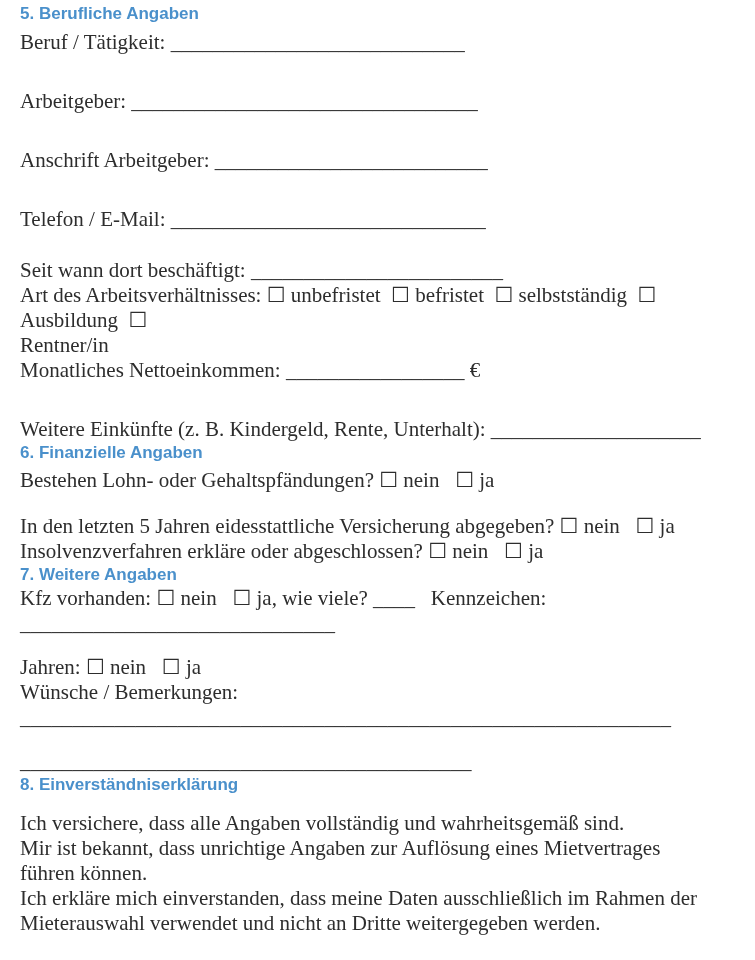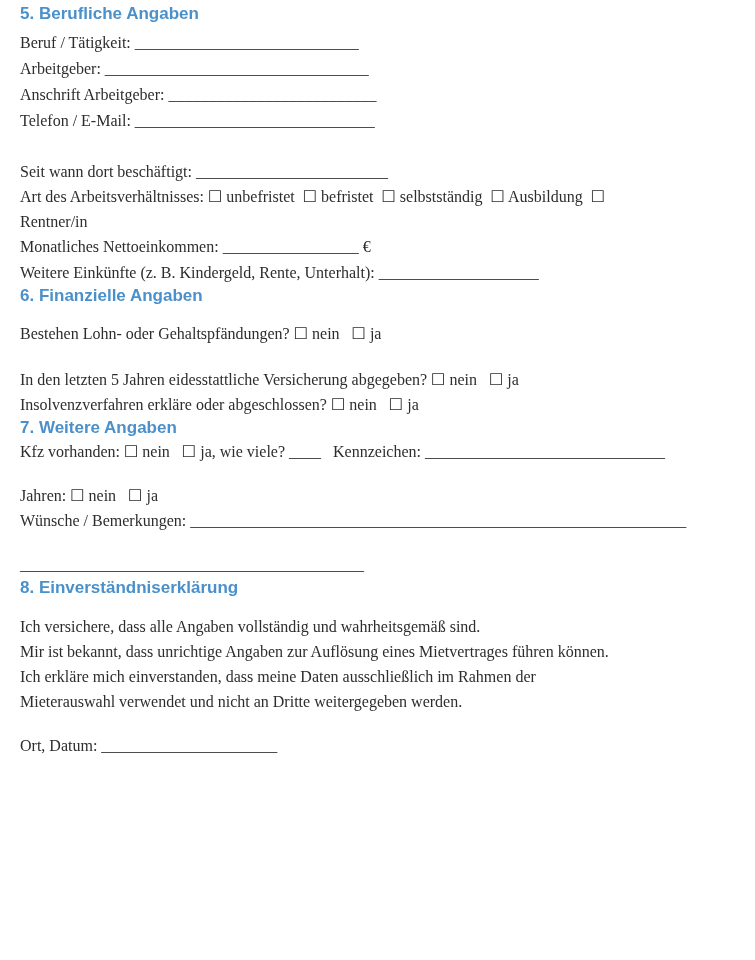--- a/index.html
+++ b/index.html
@@ -4,30 +4,30 @@
 <title>Document</title>
 <style>
   html,body{margin:0;padding:0;background:#ffffff;}
   .page{
     width:722px;height:960px;box-sizing:border-box;
     padding:3px 8px 0 20px;background:#ffffff;overflow:hidden;
   }
   .ln{
     margin:0;
     font-family:"Liberation Serif","DejaVu Serif","DejaVu Sans",serif;
-    font-size:16px;line-height:25px;color:#2d2d2d;
+    font-size:21px;line-height:25px;color:#2d2d2d;
     white-space:pre-wrap;
   }
   h2.sec{
     margin:0;
     font-family:"Liberation Sans","DejaVu Sans",sans-serif;
     font-weight:bold;font-size:17px;line-height:22px;color:#4a90cb;
   }
-  .g3{margin-top:15px}.g4{margin-top:14px}.g5{margin-top:5px}.g6{}
-  .g9{margin-top:26px}.g14{margin-top:14px}.g17{margin-top:1px}
+  .g3{margin-top:15px}.g4{margin-top:4px}.g5{margin-top:5px}.g6{}
+  .g9{margin-top:26px}.g14{margin-top:14px}.g17{margin-top:34px}
   .g18{}.g19{margin-top:19px}.g21{margin-top:21px}
 </style>
 </head>
 <body>
 
 <main class="page">
 
   <h2 class="sec">5. Berufliche Angaben</h2>
   <p class="ln g5">Beruf / Tätigkeit: ____________________________</p>
   <p class="ln g17">Arbeitgeber: _________________________________</p>

